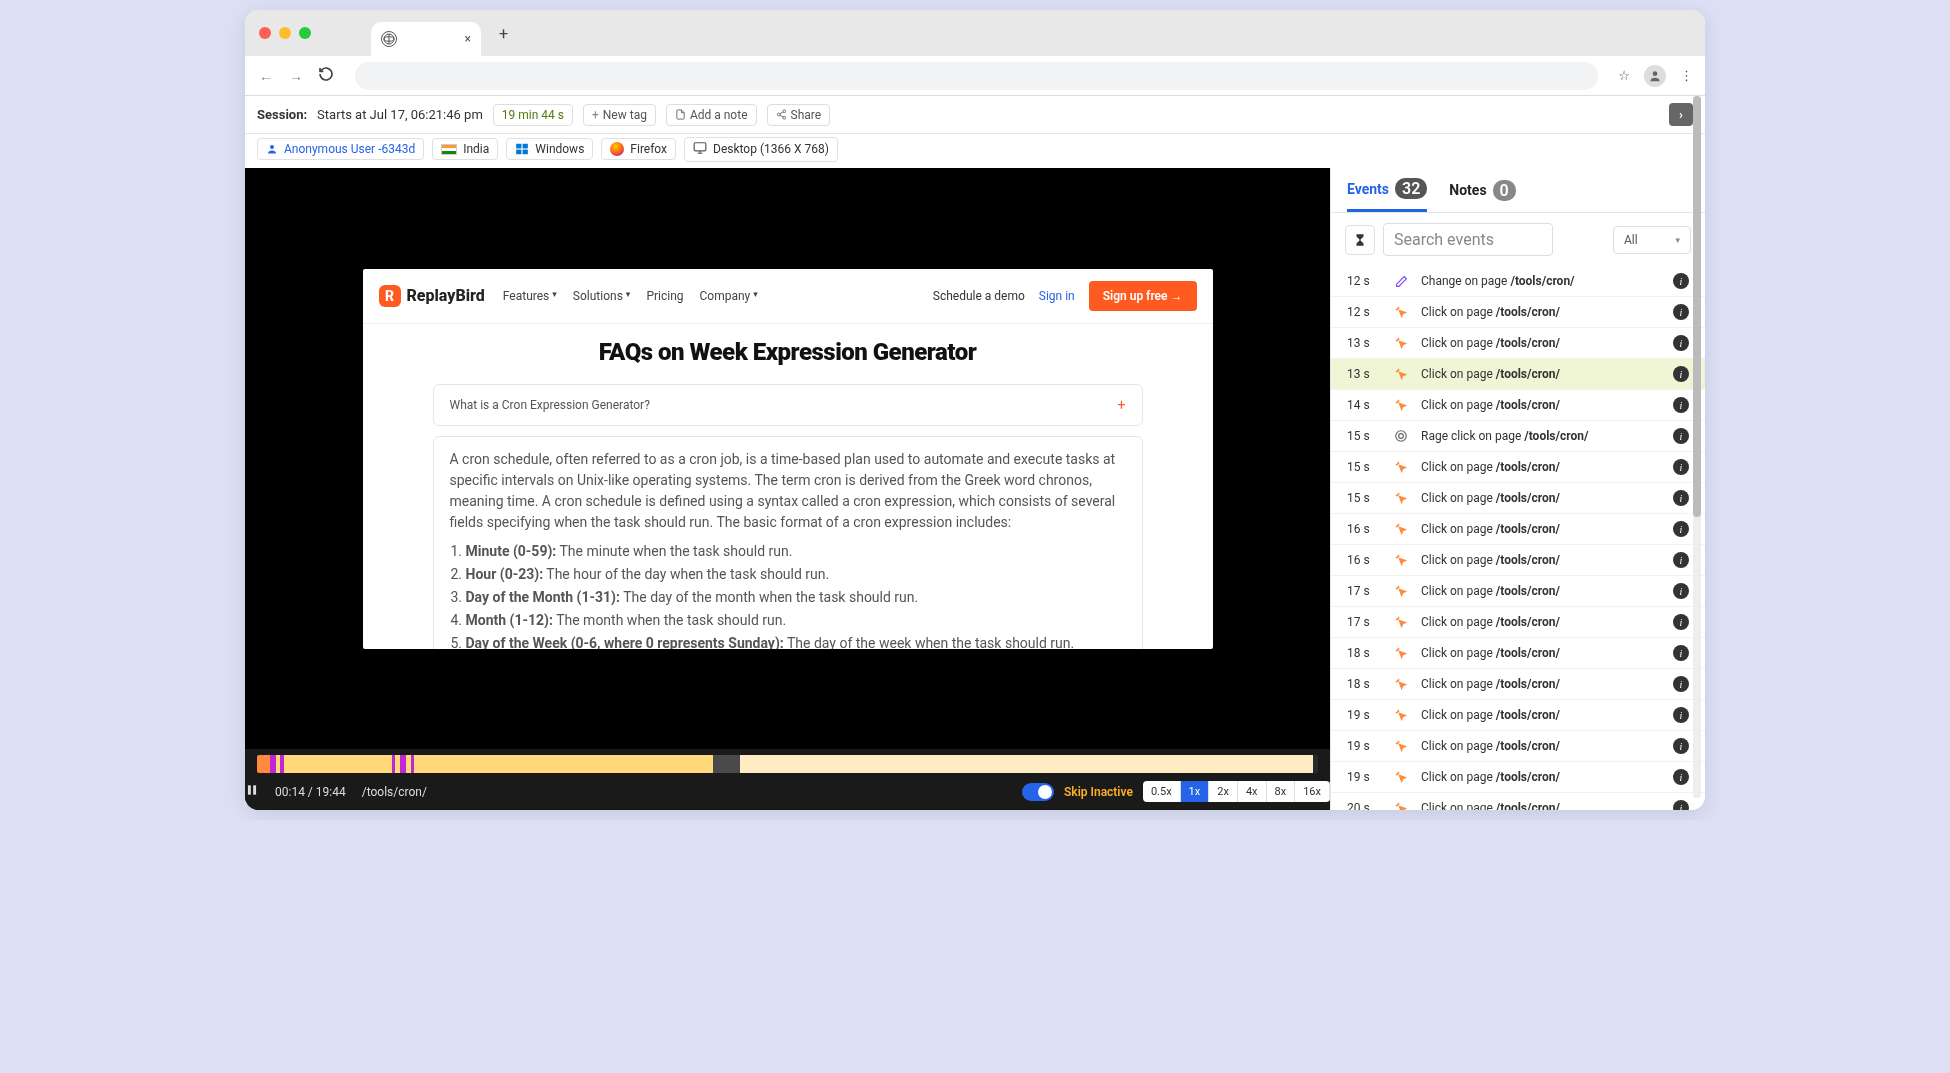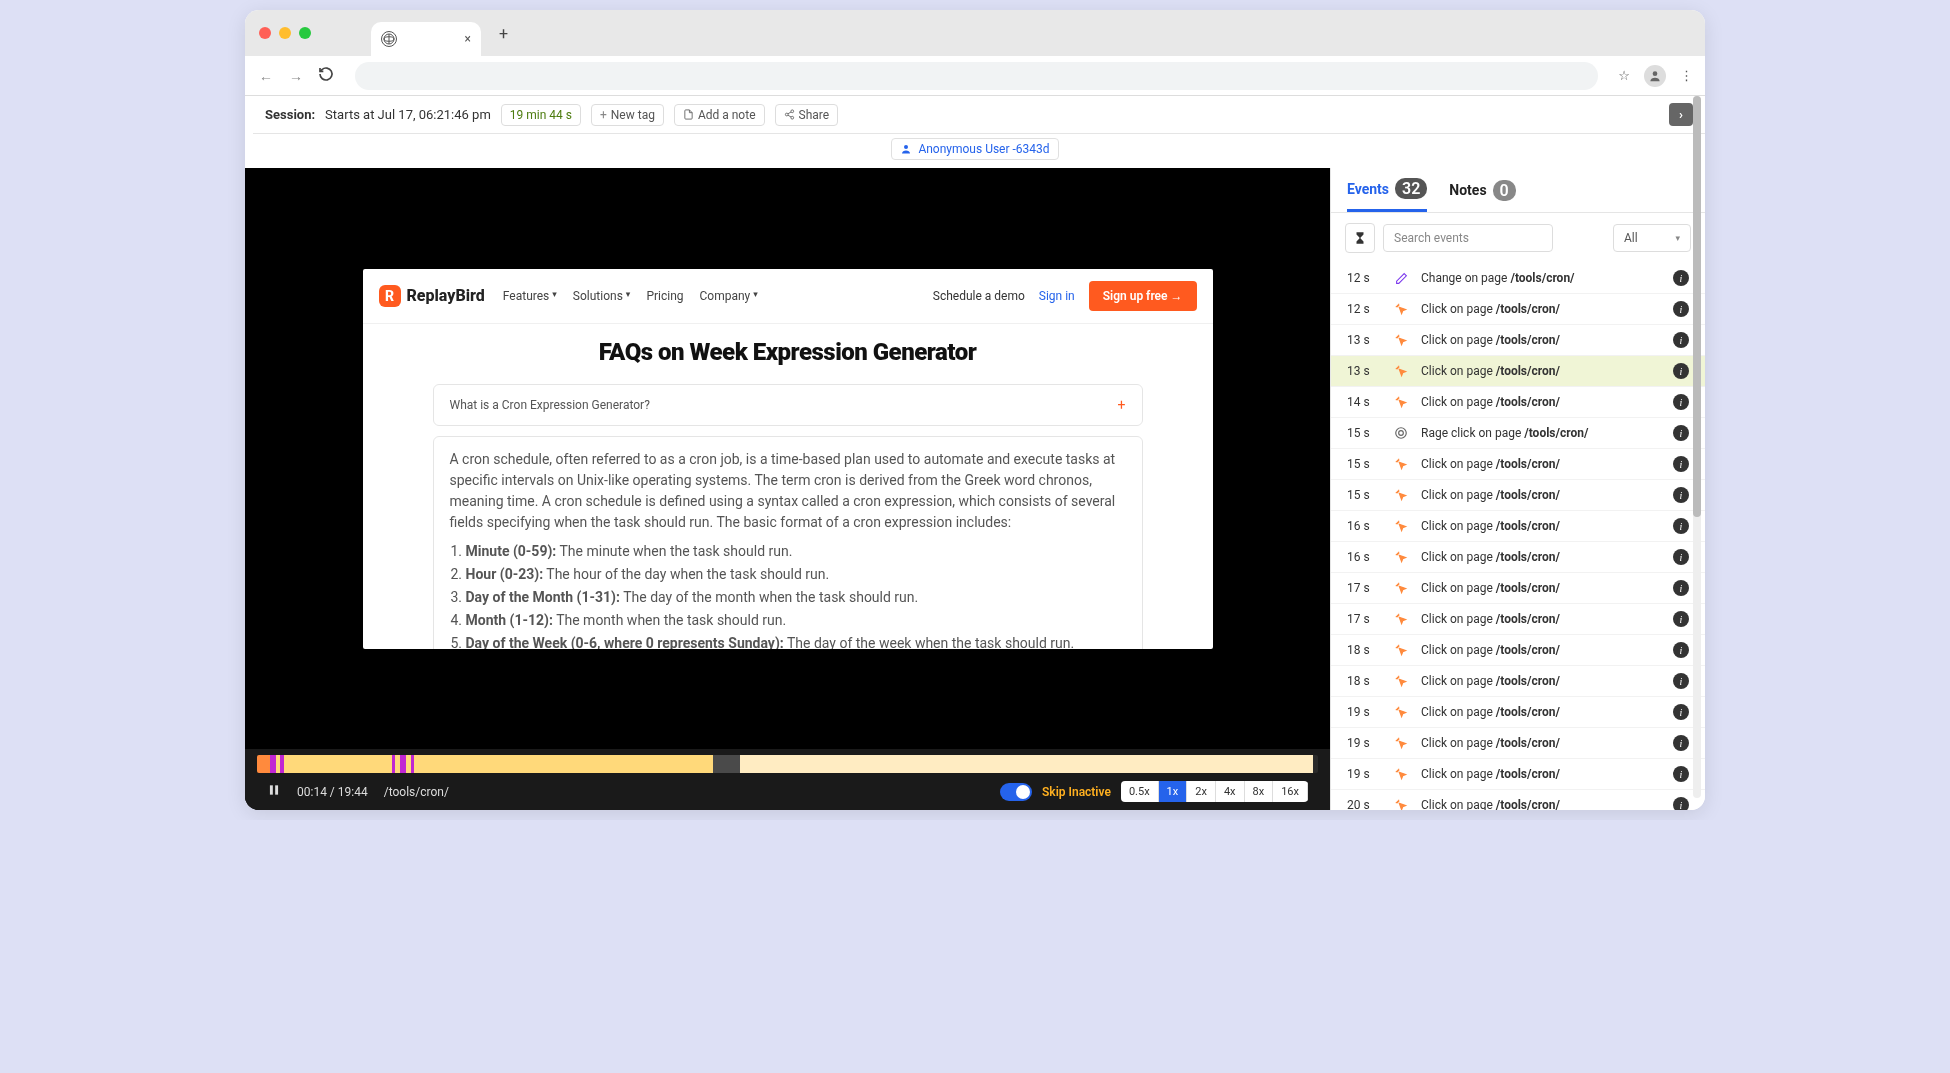--- a/index.html
+++ b/index.html
@@ -16,26 +16,26 @@
 .tab .favicon { width: 16px; height: 16px; border-radius: 50%; border: 1.5px solid #555; display: flex; align-items: center; justify-content: center; font-size: 8px;}
 .tab .close-x { color: #555; font-size: 12px; }
 .newtab { margin-left: 18px; color: #444; font-size: 16px; }
 .toolbar { background: #fff; height: 40px; display: flex; align-items: center; padding: 0 12px; gap: 12px; border-bottom: 1px solid #ddd;}
 .nav-btn { color: #888; font-size: 14px; width: 18px; text-align: center; }
 .nav-btn.active { color: #444; }
 .addressbar { flex: 1; background: #f1f3f4; border-radius: 20px; height: 28px; margin: 0 8px; }
 .tb-right { display: flex; gap: 14px; align-items: center; color: #555; }
 .avatar-circle { width: 22px; height: 22px; border-radius: 50%; background: #ddd; display:flex; align-items:center; justify-content:center; font-size:12px; }
 .app { flex: 1; display: flex; flex-direction: column; min-height: 0; }
-.header-row { display: flex; align-items: center; padding: 6px 12px; gap: 10px; border-bottom: 1px solid #e5e5e5; height: 38px; margin-left: 8px;}
+.header-row { display: flex; align-items: center; padding: 6px 12px; gap: 10px; border-bottom: 1px solid #e5e5e5; height: 38px;}
 .session-label { font-weight: 700; }
 .pill { border: 1px solid #ddd; border-radius: 4px; padding: 3px 8px; font-size: 12px; color:#444; background:#fff; display:flex; align-items:center; gap:4px;}
 .pill.blue { color: #4d7c0f; }
 .hdr-btn { border:1px solid #ddd; border-radius:4px; padding:3px 8px; font-size:12px; color:#555; background:#fff; display:flex; align-items:center; gap:4px; cursor:pointer;}
-.meta-row { display: flex; gap: 8px; padding: 4px 12px 8px; height: 34px; align-items:center;flex-direction:column;}
+.meta-row { display: flex; gap: 8px; padding: 4px 12px 8px; height: 34px; align-items:center;}
 .meta-chip { border:1px solid #e0e0e0; border-radius:4px; padding:3px 8px; font-size:12px; display:flex; align-items:center; gap:6px; background:#fff;}
 .flag-india { width:16px; height:11px; background: linear-gradient(to bottom, #ff9933 33%, #fff 33%, #fff 66%, #138808 66%); border:0.5px solid #ccc;}
 .win-icon { width:14px; height:14px; display:inline-block; }
 .win-icon svg { width:14px; height:14px; }
 .ff-icon { width:14px; height:14px; border-radius:50%; background: radial-gradient(circle at 40% 30%, #ffcc00, #ff6611, #9400d3); }
 .desktop-icon svg { width:14px; height:14px; }
 .collapse-pill { background:#666; color:#fff; border-radius:4px; padding:4px 10px; font-weight:700; margin-left:auto; margin-right:0;}
 
 .main-body { flex:1; display:flex; min-height:0; }
 .player-col { flex: 0 0 1085px; display:flex; flex-direction:column; background:#000; min-height:0;}
@@ -62,21 +62,21 @@
 .click-burst { color:#ff5a1f; font-size:12px; position:absolute; right:14px; top:10px;}
 
 .timeline-wrap { background:#1a1a1a; padding:0; }
 .timeline { height:18px; background:#2a2a2a; position:relative; margin:6px 12px 0 12px; border-radius:2px; overflow:hidden;}
 .seg { position:absolute; top:0; bottom:0;}
 .seg.orange { background:#ff8a3d; left:0; width:1.2%; }
 .seg.magenta { background:#c026d3; }
 .seg.active { background:#ffd97a; left:1.5%; width:42%; }
 .seg.inactive { background:#ffecc2; left:43.5%; width:56%; }
 .seg.gray { background:#4a4a4a; }
-.controls { display:flex; align-items:center; justify-content:space-between; padding:8px 22px; color:#ddd; background:#1a1a1a; font-size:12px;}
+.controls { display:flex; align-items:center; justify-content:space-between; padding:8px 0; color:#ddd; background:#1a1a1a; font-size:12px;}
 .ctrl-left { display:flex; align-items:center; gap:16px;}
 .play-icon svg { width:14px; height:14px; fill:#ddd;}
 .ctrl-right { display:flex; align-items:center; gap:10px;}
 .toggle { width:32px; height:18px; border-radius:10px; background:#2563eb; position:relative;}
 .toggle::after { content:''; width:14px; height:14px; border-radius:50%; background:#fff; position:absolute; right:2px; top:2px;}
 .skip-label { color:#ffb020; font-weight:600;}
 .speed-group { display:flex; background:#fff; border-radius:4px; overflow:hidden; color:#333;}
 .speed-btn { padding:4px 8px; font-size:11px; border-right:1px solid #ddd;}
 .speed-btn.active { background:#2563eb; color:#fff;}
 .console-tabs { background:#fff; border-top:1px solid #ddd; padding:6px 12px; display:flex; gap:18px; align-items:center;}
@@ -85,21 +85,21 @@
 .console-collapse { margin-left:auto; color:#555;}
 
 .side-col { flex:1; border-left:1px solid #e5e5e5; display:flex; flex-direction:column; background:#fff; min-height:0;}
 .side-tabs { display:flex; gap:22px; padding:10px 16px 0; border-bottom:1px solid #e5e5e5;}
 .side-tab { padding-bottom:10px; font-size:14px; font-weight:700; color:#222; display:flex; align-items:center; gap:6px;}
 .side-tab.active { color:#2563eb; border-bottom:3px solid #2563eb;}
 .badge { background:#555; color:#fff; border-radius:10px; padding:1px 7px; font-size:16px; font-weight:600;}
 .side-filter { display:flex; gap:8px; padding:10px 14px; align-items:center;}
 .filter-icon-box { border:1px solid #ddd; border-radius:4px; width:30px; height:30px; display:flex; align-items:center; justify-content:center;}
 .hourglass svg { width:14px; height:14px; fill:#333;}
-.search-box { flex:1; border:1px solid #ddd; border-radius:4px; padding:6px 10px; font-size:12px; color:#888; max-width:170px;}
+.search-box { flex:1; border:1px solid #ddd; border-radius:4px; padding:6px 10px; font-size:16px; color:#888; max-width:170px;}
 .filter-select { border:1px solid #ddd; border-radius:4px; padding:6px 10px; font-size:12px; color:#555; margin-left:auto; display:flex; align-items:center; gap:22px; min-width:78px; justify-content:space-between;text-align:center;}
 .event-list { flex:1; overflow-y:auto;}
 .event-row { display:flex; align-items:center; gap:12px; padding:7px 16px; border-bottom:1px solid #f2f2f2; font-size:12px;}
 .event-row.highlight { background:#f0f5d6;}
 .event-row .time { width:34px; color:#333;}
 .event-row .icon { width:16px; display:flex; justify-content:center;}
 .click-icn svg { width:14px; height:14px; }
 .rage-icn svg { width:14px; height:14px; }
 .edit-icn svg { width:13px; height:13px; }
 .event-row .desc { flex:1; color:#333;}

